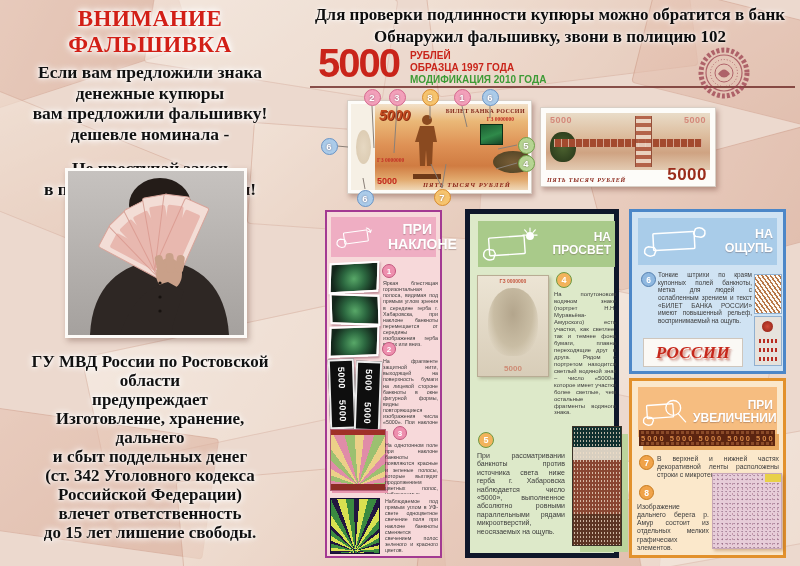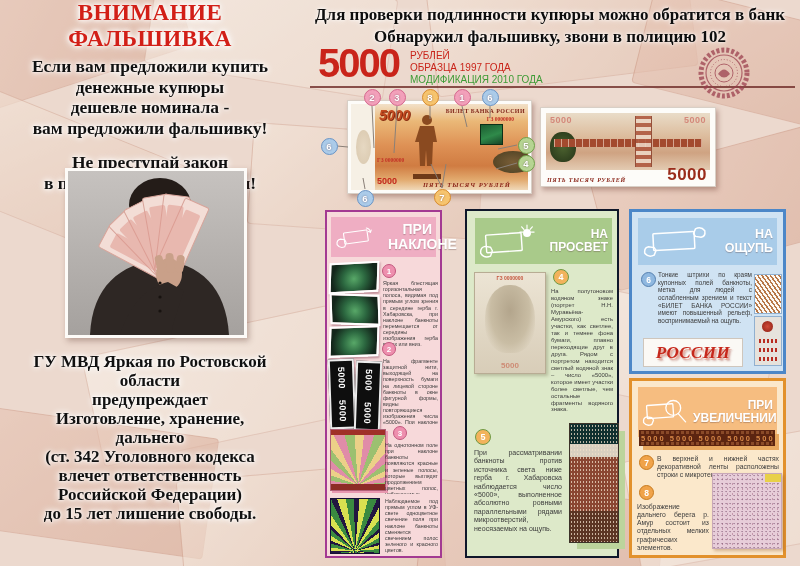--- a/index.html
+++ b/index.html
@@ -6,39 +6,39 @@
   .poster{position:relative;width:800px;height:566px;overflow:hidden;
     background:#ecd9ce;font-family:"Liberation Serif",serif;}
   
   .bgn{position:absolute;border-radius:4px;opacity:.6;
     border:1px solid rgba(190,130,110,.45);
     background:linear-gradient(135deg,#f4e6da,#e3c2b0);}
   .bgn.w{background:linear-gradient(135deg,#f9f2ea,#efddd0);}
   .bgn.d{background:linear-gradient(135deg,#e8c6b6,#d9ab97);}
   
   .lcol{position:absolute;left:0;top:0;width:300px;text-align:center;}
-  .l-title{font-size:23px;font-weight:bold;color:#d21f17;letter-spacing:.5px;
+  .l-title{margin-top:6px;font-size:23px;font-weight:bold;color:#d21f17;letter-spacing:.5px;
     text-shadow:0 0 4px #fff,0 0 7px #fff,0 0 10px #fff;}
   .l-par{font-size:17.5px;line-height:20.5px;font-weight:bold;color:#111;
     text-shadow:0 0 3px #fff,0 0 6px #fff,0 0 9px #fff;}
   .l-par div{white-space:nowrap;}
   .photo{position:absolute;left:65px;top:168px;width:182px;height:170px;
     border:3px solid #fdfbf8;box-shadow:2px 3px 6px rgba(90,50,40,.35);box-sizing:border-box;}
   .mvd{position:absolute;left:0;top:352px;width:300px;text-align:center;
     font-size:17px;line-height:19px;font-weight:bold;color:#111;
     text-shadow:0 0 3px #fff,0 0 6px #fff,0 0 9px #fff;}
   
   .r-head{position:absolute;left:302px;top:4px;width:496px;text-align:center;
     font-size:17px;line-height:22px;font-weight:bold;color:#0d0d0d;
     text-shadow:0 0 3px #fff,0 0 6px #fff;}
   .denom{position:absolute;left:318px;top:44px;}
   .denom-amt{font-family:"Liberation Sans",sans-serif;font-size:40px;font-weight:bold;
     color:#c9241a;letter-spacing:-2px;line-height:38px;}
   .denom-side{position:absolute;left:92px;top:6px;width:180px;
-    font-family:"Liberation Sans",sans-serif;font-size:10px;font-weight:normal;line-height:12px;}
+    font-family:"Liberation Sans",sans-serif;font-size:10px;font-weight:bold;line-height:12px;}
   .dr{color:#c9241a;} .dg{color:#3d9b35;}
   .rule{position:absolute;left:310px;top:86px;width:485px;height:2px;background:#6e2b27;opacity:.8;}
   .seal{position:absolute;left:697px;top:46px;}
   
   .note{position:absolute;background:#fdfcf9;box-shadow:2px 3px 5px rgba(110,60,50,.4);
     border:1px solid #d8cfc6;box-sizing:border-box;}
   .fnote{left:347px;top:100px;width:185px;height:94px;}
   .bnote2{left:540px;top:107px;width:176px;height:80px;}
   .fn-left{position:absolute;left:3px;top:3px;width:24px;bottom:3px;background:#f6f0e5;}
   .fn-oval{position:absolute;left:5px;top:26px;width:15px;height:34px;border-radius:50%;
@@ -79,21 +79,21 @@
     font-family:"Liberation Sans",sans-serif;font-size:9.5px;font-weight:bold;color:#fff;
     text-shadow:0 0 2px rgba(60,20,40,.55);z-index:6;}
   .co-pink{background:#f2a0ba;border:1.5px solid #d4688e;}
   .co-orange{background:#f6c46e;border:1.5px solid #d68a2e;}
   .co-blue{background:#abcbe9;border:1.5px solid #6b94c4;}
   .co-green{background:#b6d492;border:1.5px solid #6fa048;}
   .co-lines{position:absolute;left:300px;top:85px;z-index:5;pointer-events:none;}
   
   .panel{position:absolute;box-sizing:border-box;font-family:"Liberation Sans",sans-serif;}
   .p-tilt{left:325px;top:210px;width:117px;height:348px;background:#f7d9da;border:2px solid #a33a92;}
-  .p-light{left:465px;top:209px;width:154px;height:349px;background:#dde9c9;border:2px solid #0f172a;}
+  .p-light{left:465px;top:209px;width:154px;height:349px;background:#dde9c9;border:5px solid #0f172a;}
   .p-touch{left:629px;top:209px;width:157px;height:165px;background:#d0e3f3;border:3px solid #4c87c8;}
   .p-mag{left:629px;top:378px;width:157px;height:180px;background:#fbe8cb;border:3px solid #e2912c;}
   .ph{position:absolute;display:flex;align-items:center;justify-content:space-between;
     box-sizing:border-box;padding:2px 4px;}
   .ph-tilt{left:4px;top:5px;width:105px;height:40px;background:#efaec3;}
   .ph-light{left:8px;top:7px;width:137px;height:46px;background:#a9ca8a;}
   .ph-touch{left:6px;top:6px;width:139px;height:47px;background:#a9cce9;}
   .ph-mag{left:6px;top:6px;width:139px;height:50px;background:#f6bd80;}
   .ptitle{color:#fff;font-weight:bold;text-align:right;line-height:1.1;
     text-shadow:0 1px 1px rgba(90,60,60,.35);}
@@ -181,24 +181,24 @@
     <div class="bgn d" style="left:420px;top:490px;width:240px;height:100px;transform:rotate(6deg);"></div>
     <div class="bgn w" style="left:630px;top:440px;width:240px;height:110px;transform:rotate(-10deg);"></div>
     <div class="bgn" style="left:250px;top:130px;width:230px;height:100px;transform:rotate(4deg);"></div>
     <div class="bgn d" style="left:600px;top:150px;width:240px;height:110px;transform:rotate(-15deg);"></div>
     <div class="bgn w" style="left:540px;top:300px;width:230px;height:100px;transform:rotate(12deg);"></div>
   </div>
 
   <div class="lcol">
     <div class="l-title">ВНИМАНИЕ ФАЛЬШИВКА</div>
     <div class="l-par" style="margin-top:4px;">
-      <div>Если вам предложили купить</div>
+      <div>Если вам предложили знака</div>
       <div>денежные купюры</div>
+      <div>вам предложили фальшивку!</div>
       <div>дешевле номинала -</div>
-      <div>вам предложили фальшивку!</div>
     </div>
     <div class="l-par" style="margin-top:14px;">
       <div>Не преступай закон</div>
       <div>в погоне за фальшивками!</div>
     </div>
   </div>
 
   <div class="photo">
     <svg width="176" height="164" viewBox="0 0 176 164">
       <defs>
@@ -233,28 +233,29 @@
       <rect x="98" y="82" width="8" height="20" rx="4" fill="#c9a089" transform="rotate(-4 102 92)"></rect>
       <rect x="108" y="84" width="8" height="18" rx="4" fill="#c9a089" transform="rotate(8 112 93)"></rect>
       <path d="M52,164 C62,132 80,116 100,111 L116,120 C110,138 105,152 103,164 Z" fill="#2e2724"></path>
       <circle cx="92" cy="112" r="1.6" fill="#17120f"></circle>
       <circle cx="92" cy="126" r="1.6" fill="#17120f"></circle>
       <circle cx="92" cy="140" r="1.6" fill="#17120f"></circle>
     </svg>
   </div>
 
   <div class="mvd">
-    <div>ГУ МВД Яркая по Ростовской</div>
+    <div>ГУ МВД России по Ростовской</div>
     <div>области</div>
     <div>предупреждает</div>
     <div>Изготовление, хранение,</div>
     <div>дальнего</div>
+    <div>и сбыт поддельных денег</div>
     <div>(ст. 342 Уголовного кодекса</div>
+    <div>Российской Федерации)</div>
     <div>влечет ответственность</div>
-    <div>Российской Федерации)</div>
     <div>до 15 лет лишение свободы.</div>
   </div>
 
   <div class="r-head">
     <div>Для проверки подлинности купюры можно обратится в банк</div>
     <div>Обнаружил фальшивку, звони в полицию 102</div>
   </div>
 
   <div class="denom">
     <div class="denom-amt">5000</div>

